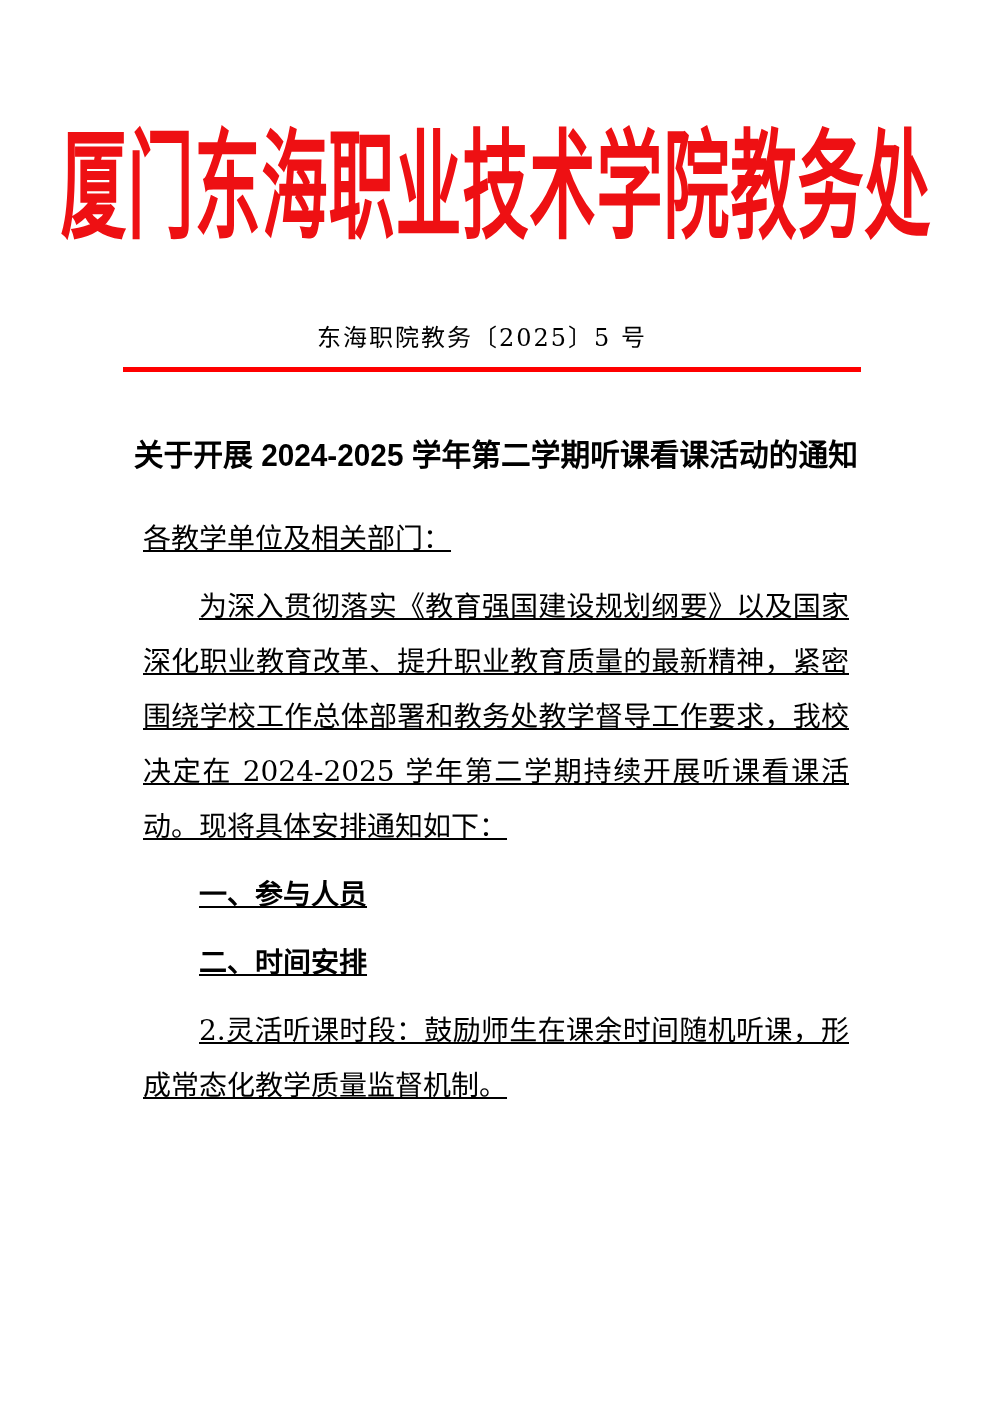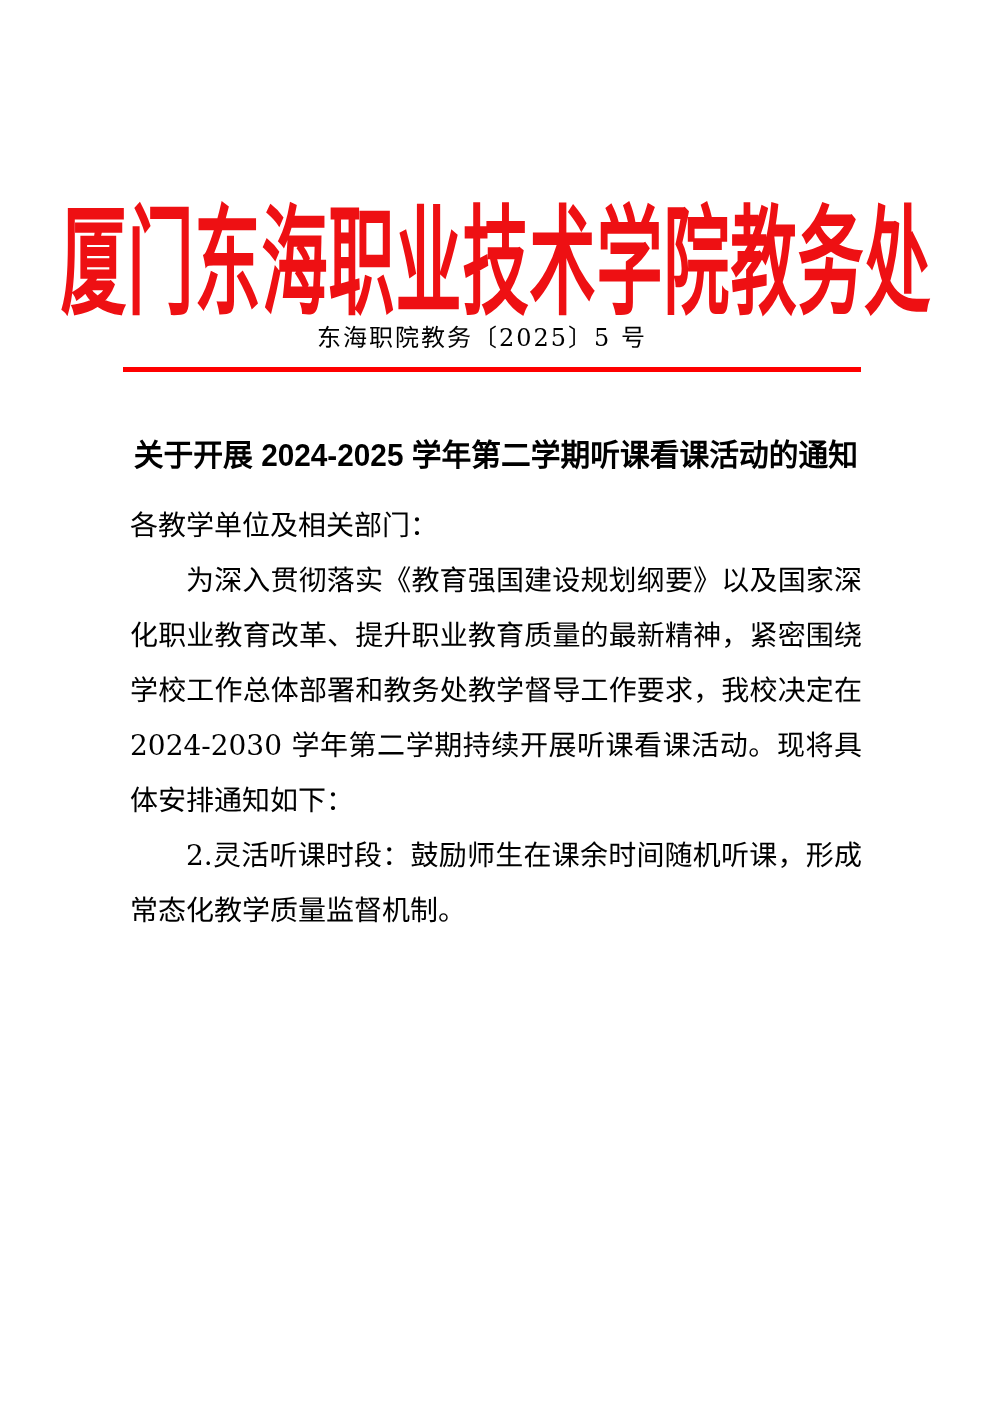--- a/index.html
+++ b/index.html
@@ -24,21 +24,21 @@
     overflow: hidden;
   }
   
   .redhead-wrap {
     position: absolute;
     top: 128px;
     left: 0;
     width: 992px;
     height: 172px;
     display: flex;
-    align-items: flex-end;
+    align-items: flex-start;
     justify-content: center;
   }
   .redhead {
     font-family: "DejaVu Serif", "Liberation Serif", serif;
     font-weight: bold;
     font-size: 66px;
     color: var(--header-red);
     white-space: nowrap;
     letter-spacing: 1px;
     transform: scaleY(1.8);
@@ -86,21 +86,21 @@
     position: absolute;
     top: 498px;
     left: 130px;
     width: 732px;
     font-size: 28px;
     line-height: 55px;
     text-align: justify;
     color: var(--text-black);
     font-family: "DejaVu Serif", "Liberation Serif", serif;
   }
-  .doc-body p { margin: 0; }
+  .doc-body p { margin: 13px; text-decoration: underline; }
   .salutation { text-indent: 0; }
   .para { text-indent: 2em; }
   .section-heading {
     text-indent: 2em;
     font-weight: bold;
   }
 </style>
 </head>
 <body>
 
@@ -111,17 +111,19 @@
   </div>
 
   <div class="doc-number">东海职院教务〔2025〕5 号</div>
 
   <div class="red-line"></div>
 
   <div class="doc-title">关于开展 2024-2025 学年第二学期听课看课活动的通知</div>
 
   <div class="doc-body">
     <p class="salutation">各教学单位及相关部门：</p>
-    <p class="para">为深入贯彻落实《教育强国建设规划纲要》以及国家深化职业教育改革、提升职业教育质量的最新精神，紧密围绕学校工作总体部署和教务处教学督导工作要求，我校决定在 2024-2030 学年第二学期持续开展听课看课活动。现将具体安排通知如下：</p>
+    <p class="para">为深入贯彻落实《教育强国建设规划纲要》以及国家深化职业教育改革、提升职业教育质量的最新精神，紧密围绕学校工作总体部署和教务处教学督导工作要求，我校决定在 2024-2025 学年第二学期持续开展听课看课活动。现将具体安排通知如下：</p>
+    <p class="section-heading">一、参与人员</p>
+    <p class="section-heading">二、时间安排</p>
     <p class="para">2.灵活听课时段：鼓励师生在课余时间随机听课，形成常态化教学质量监督机制。</p>
   </div>
 
 </div>
 
 </body></html>

